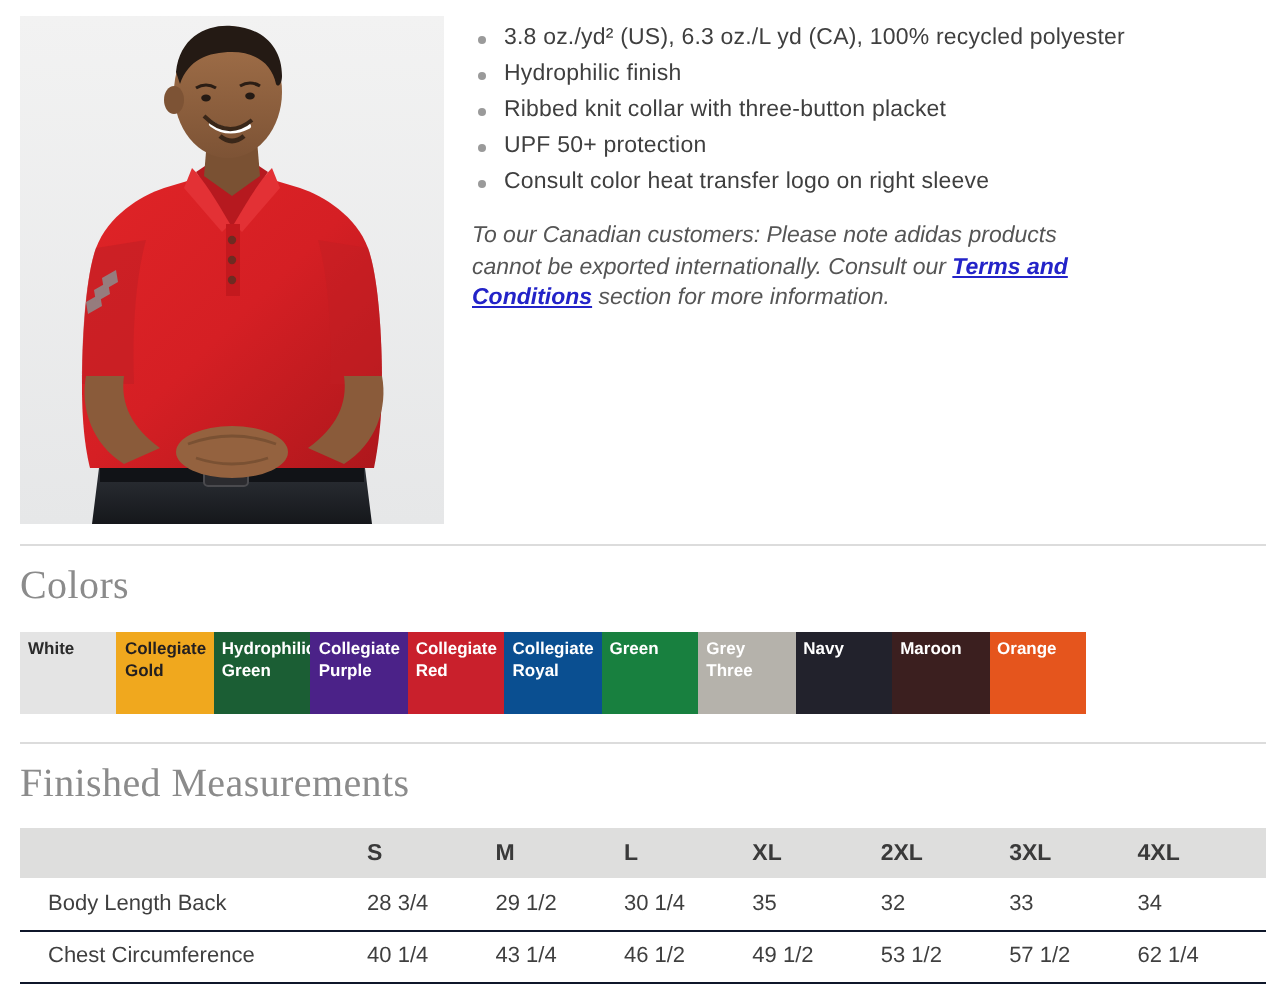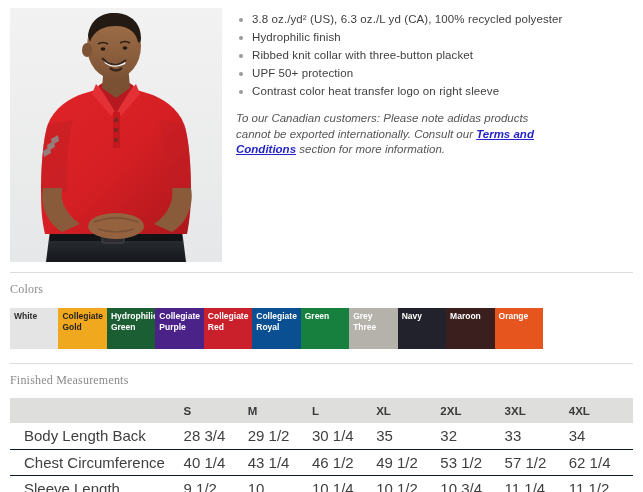--- a/index.html
+++ b/index.html
@@ -67,21 +67,21 @@
   }
 
   
   .divider {
     height: 1px;
     background: #dcdcdc;
     margin: 0 10px;
   }
   .section-title {
     font-family: "Liberation Serif", serif;
-    font-size: 12px;
+    font-size: 20px;
     color: #8b8b8b;
     font-weight: normal;
     margin: 9px 0 0 10px;
     letter-spacing: .2px;
   }
 
   
   .swatch-row {
     display: flex;
     margin: 11px 0 0 10px;
@@ -106,21 +106,21 @@
 
   
   .meas-table {
     margin: 10px 10px 0 10px;
     width: 623px;
     border-collapse: collapse;
     table-layout: fixed;
   }
   .meas-table th, .meas-table td {
     text-align: left;
-    font-size: 15px;
+    font-size: 11px;
     color: #3f3f3f;
     padding: 0;
     height: 26px;
     vertical-align: middle;
   }
   .meas-table thead th {
     background: #dededd;
     font-weight: bold;
     color: #3a3a3a;
     font-size: 11.5px;
@@ -217,21 +217,21 @@
         <path d="M88 221 q18 6 36 0" stroke="#7a5133" stroke-width="1.4" fill="none"></path>
       </svg>
     </div>
 
     <div class="specs">
       <ul class="feature-list">
         <li>3.8 oz./yd² (US), 6.3 oz./L yd (CA), 100% recycled polyester</li>
         <li>Hydrophilic finish</li>
         <li>Ribbed knit collar with three-button placket</li>
         <li>UPF 50+ protection</li>
-        <li>Contrast color heat transfer logo on right sleeve</li>
+        <li>Consult color heat transfer logo on right sleeve</li>
       </ul>
 
       <p class="note"><span>To our Canadian customers: Please note adidas products cannot be exported internationally. Consult our </span><a href="#">Terms and Conditions</a><span> section for more information.</span></p>
     </div>
   </div>
 
   <div class="divider" style="margin-top:10px;"></div>
   <div class="section-title">Colors</div>
 
   <div class="swatch-row">

